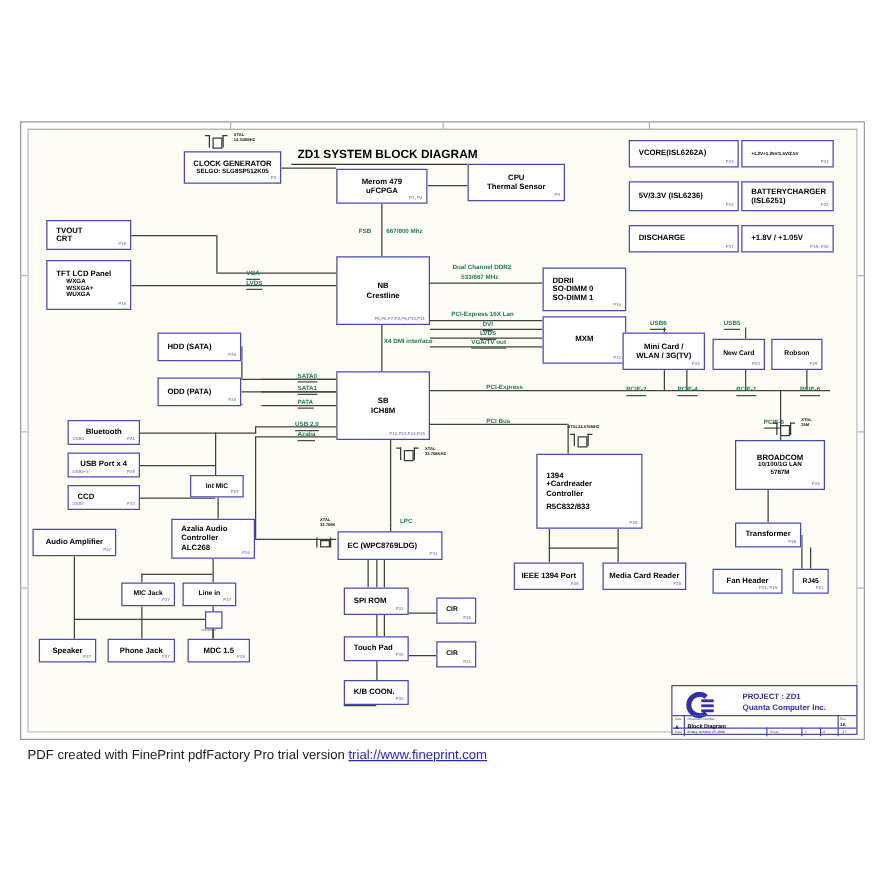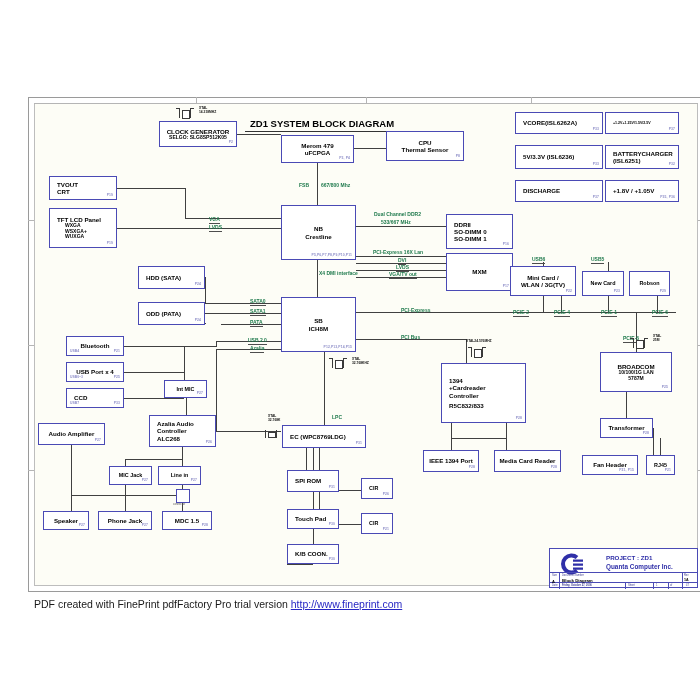--- a/index.html
+++ b/index.html
@@ -1,20 +1,20 @@
 <!DOCTYPE html>
 <html><head>
 <meta charset="utf-8">
 <style>
   html,body{margin:0;padding:0;background:#ffffff;}
   body{width:700px;height:700px;position:relative;
        font-family:"Liberation Sans","DejaVu Sans",sans-serif;
        -webkit-font-smoothing:none;}
 
-  #sheet{position:absolute;left:16px;top:0;width:648px;height:700px;}
+  #sheet{position:absolute;left:4px;top:0;width:648px;height:700px;}
 
   
   .frame-outer{position:absolute;left:12px;top:97px;width:676px;height:495px;
                border:1px solid #9a9a9a;background:#ffffff;box-sizing:border-box;}
   .frame-inner{position:absolute;left:18px;top:103px;width:664px;height:483px;
                border:1px solid #bdbdbd;background:#fdfdf6;box-sizing:border-box;}
 
   
   .tick{position:absolute;background:#b5b5b5;}
 
@@ -495,16 +495,16 @@
 
     <div class="tb-tiny" style="left:2px;top:34.5px;">Date:</div>
     <div class="tb-tiny" style="left:12px;top:34.5px;font-weight:bold;">Friday, October 27, 2006</div>
     <div class="tb-tiny" style="left:78px;top:34.5px;">Sheet</div>
     <div class="tb-tiny" style="left:106px;top:34.5px;">1</div>
     <div class="tb-tiny" style="left:120px;top:34.5px;">of</div>
     <div class="tb-tiny" style="left:136px;top:34.5px;">47</div>
   </div>
 
   <div class="footer">
-    <span>PDF created with FinePrint pdfFactory Pro trial version </span><a href="#">http://www.fineprint.com</a>
+    <span>PDF created with FinePrint pdfFactory Pro trial version </span><a href="#">trial://www.fineprint.com</a>
   </div>
 
 </div>
 
 </body></html>

